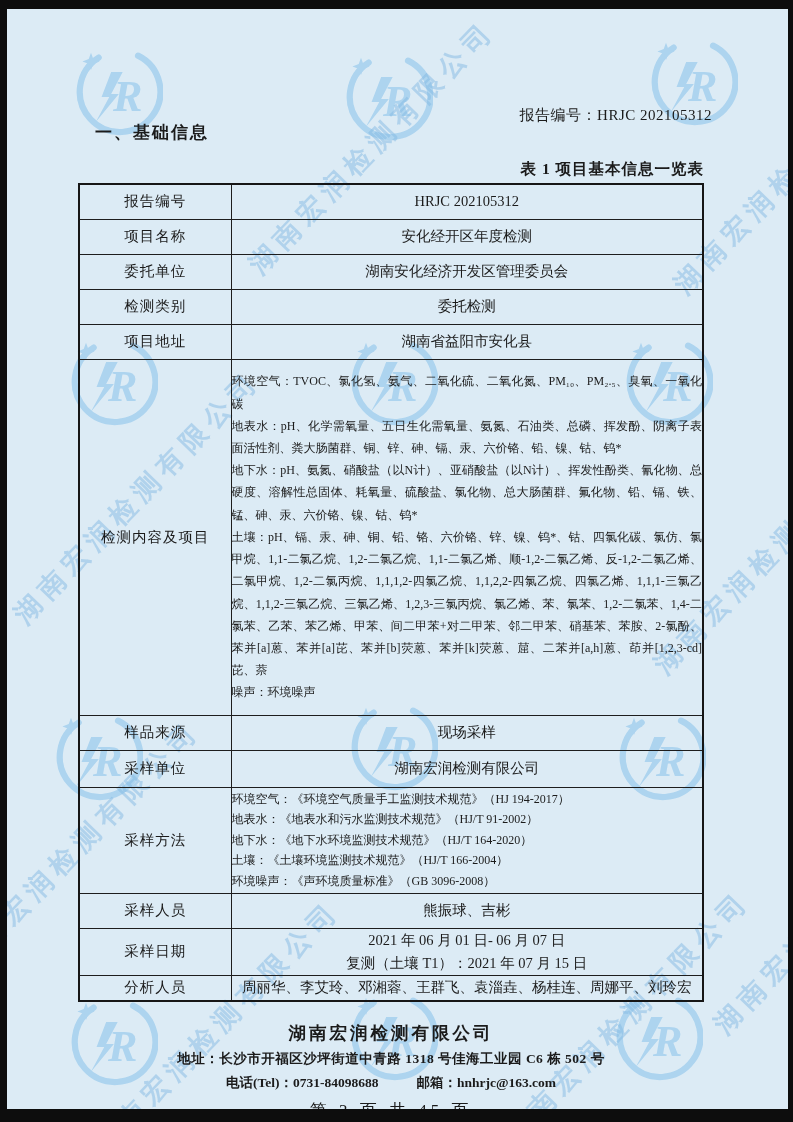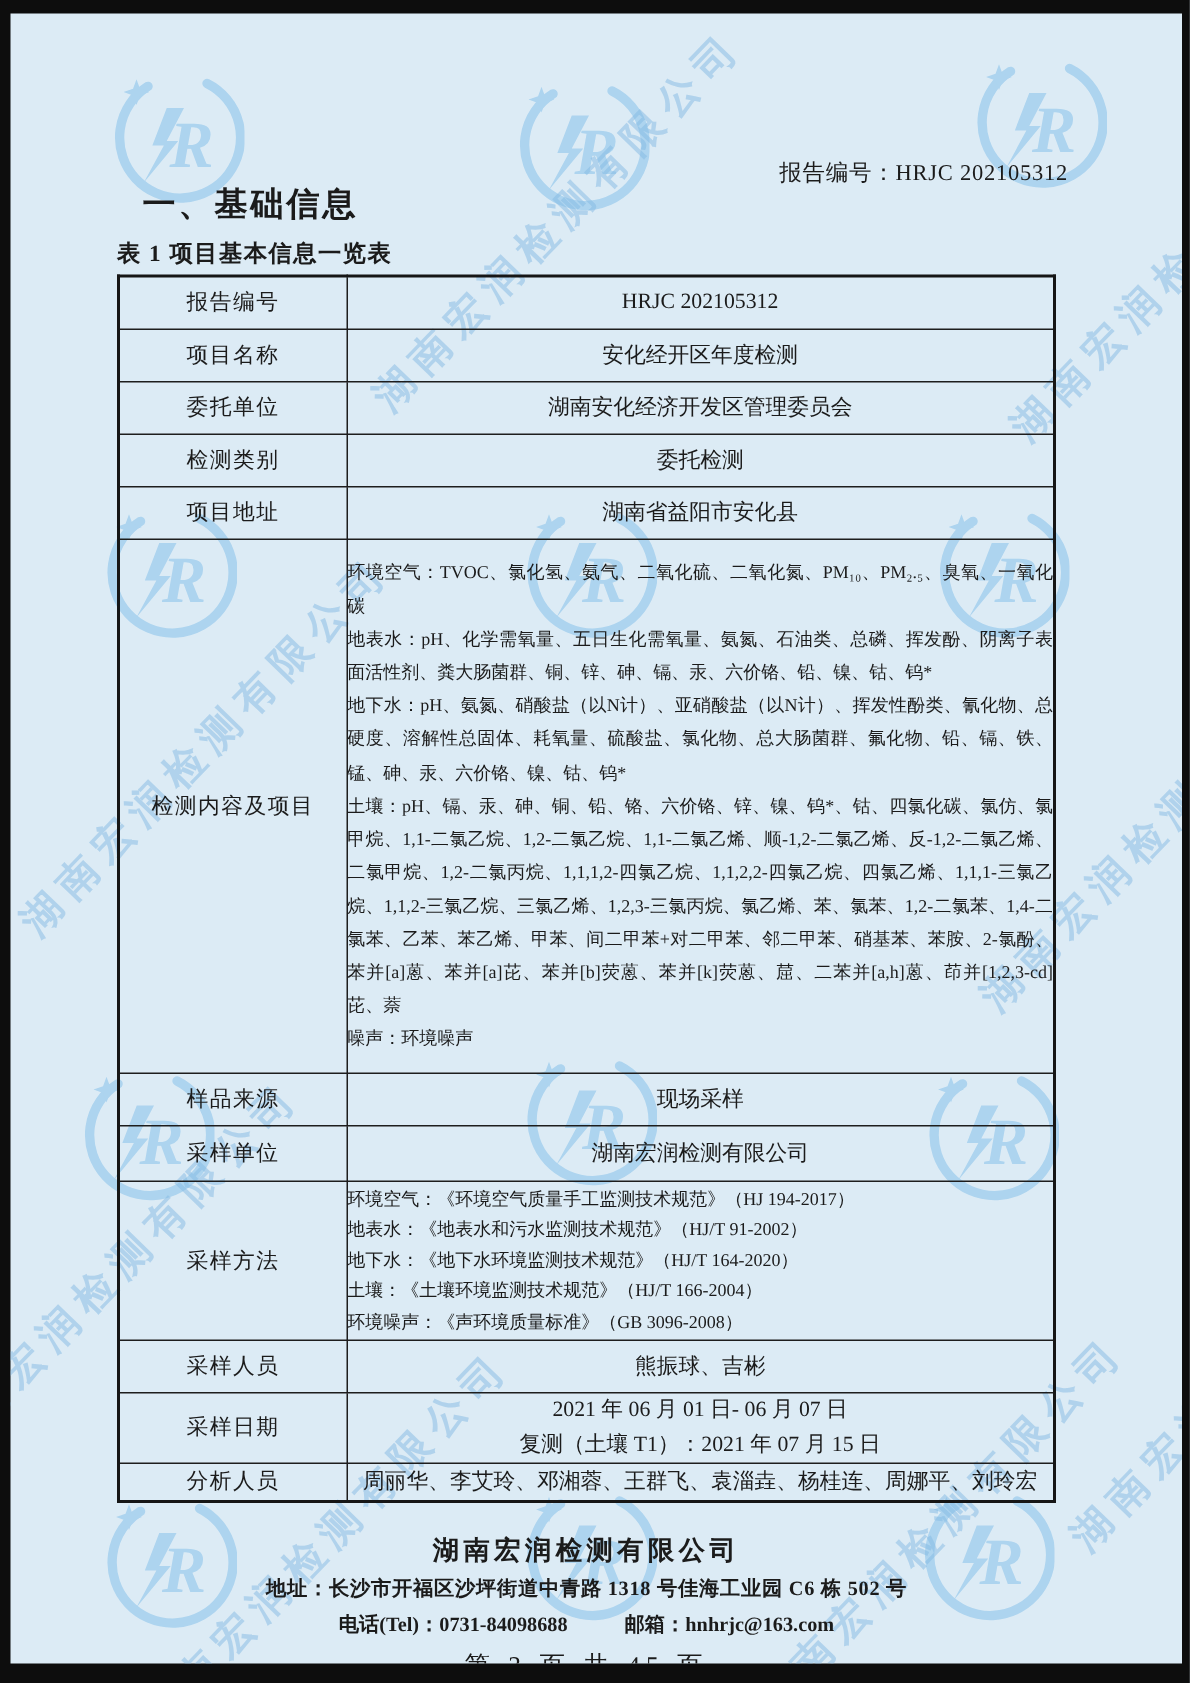--- a/index.html
+++ b/index.html
@@ -8,22 +8,22 @@
   .page{position:absolute;top:9px;left:7px;right:5px;bottom:13px;
     background:#dcebf5;overflow:hidden;color:#1b1b1b;}
   
   .wm-layer{position:absolute;inset:0;z-index:0;overflow:hidden;pointer-events:none;}
   .wm-logo{position:absolute;width:96px;height:96px;opacity:.85;}
   .wm-text{position:absolute;white-space:nowrap;font-size:27px;letter-spacing:7px;
     color:rgba(132,186,228,.50);transform:rotate(-46deg);font-weight:bold;}
   
   .content{position:absolute;inset:0;z-index:1;}
   .report-no{position:absolute;top:56px;right:76px;font-size:15px;letter-spacing:.5px;margin-top:41px;}
-  .section-title{position:absolute;top:112px;left:88px;font-size:22px;font-weight:bold;letter-spacing:2px;}
-  .table-title{position:absolute;top:150px;left:71px;width:626px;text-align:left;
+  .section-title{position:absolute;top:112px;left:88px;font-size:17px;font-weight:bold;letter-spacing:2px;}
+  .table-title{position:absolute;top:150px;left:71px;width:626px;text-align:right;
     font-size:15.5px;font-weight:bold;letter-spacing:1px;}
   table.info{position:absolute;top:174px;left:71px;width:626px;
     border-collapse:collapse;table-layout:fixed;background:transparent;
     border:2.5px solid #161616;}
   table.info col.c1{width:152px;}
   table.info td{border:1.6px solid #1d1d1d;vertical-align:middle;
     font-size:14.5px;padding:0;background:transparent;}
   td.label-cell{text-align:center;letter-spacing:1px;}
   td.v-center{text-align:center;}
   td.v-lines{padding:5px 8px 5px 9px;}

